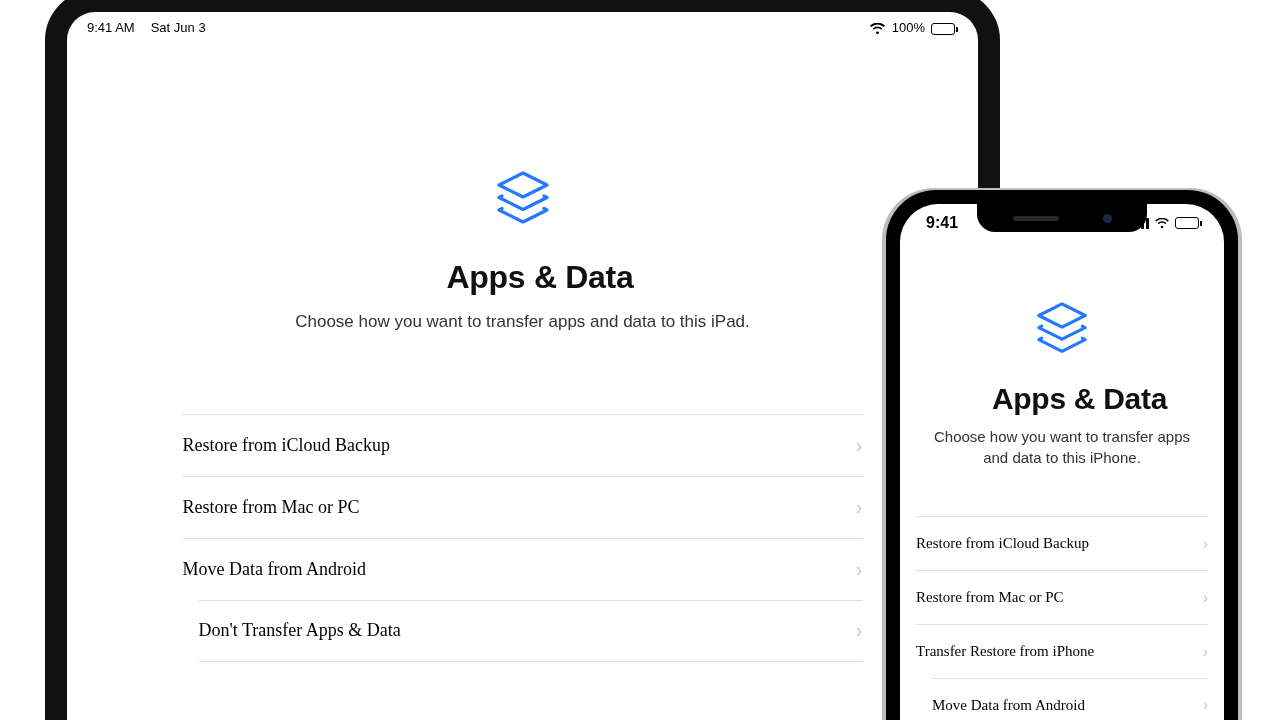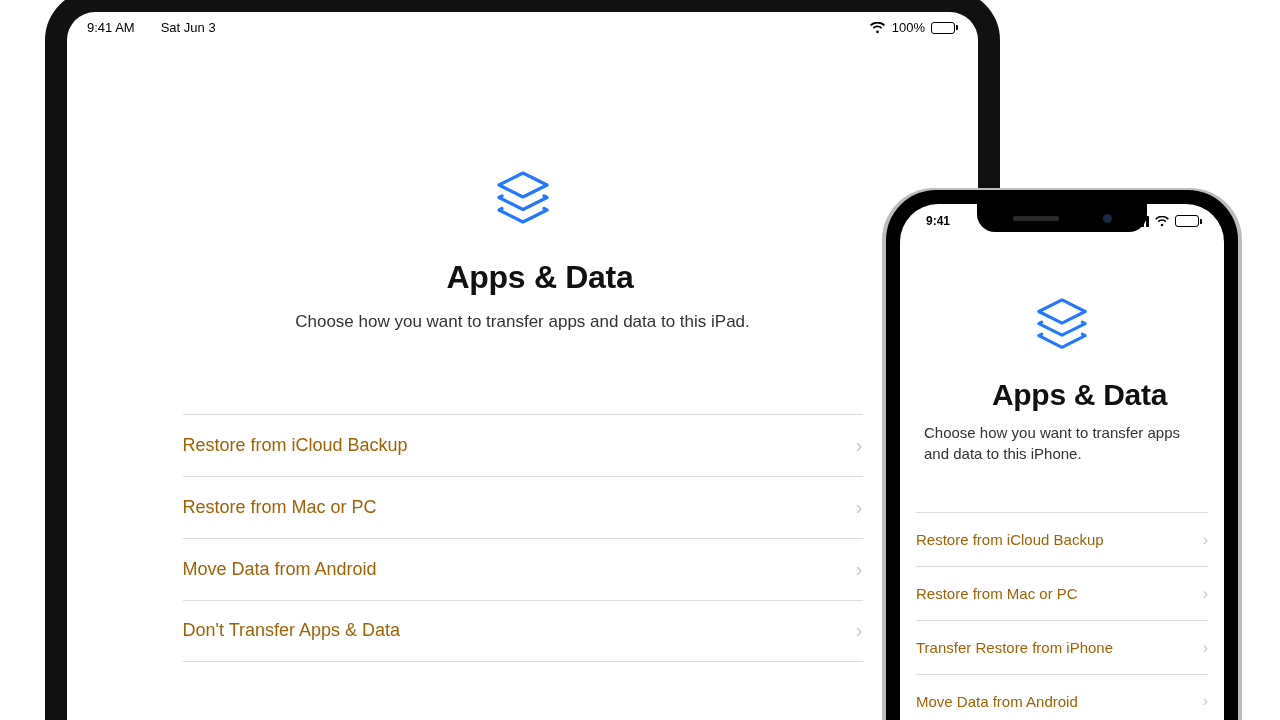--- a/index.html
+++ b/index.html
@@ -34,22 +34,22 @@
     }
     .ipad-statusbar {
       display: flex;
       justify-content: space-between;
       align-items: center;
       padding: 8px 20px 4px 20px;
       font-size: 13px;
       font-weight: 500;
       color: #000;
     }
-    .ipad-statusbar .left { display: flex; gap: 26px; }
-    .ipad-statusbar .right { display: flex; align-items: center; gap: 6px; }
+    .ipad-statusbar .left { display: flex; gap: 16px; }
+    .ipad-statusbar .right { display: flex; align-items: flex-end; gap: 6px; }
 
     .ipad-content {
       display: flex;
       flex-direction: column;
       align-items: center;
       padding-top: 130px;
     }
 
     .icon-stack svg { display: block; }
 
@@ -58,40 +58,41 @@
       font-weight: 700;
       color: #111;
       margin-top: 28px;
       letter-spacing: -0.3px;
       margin-left: 35px;
     }
     .subtitle {
       font-size: 17px;
       color: #333;
       margin-top: 14px;
-      text-align: left;
+      text-align: center;
       line-height: 1.4;
     }
 
     .options {
       margin-top: 80px;
       width: 680px;
     }
     .option-row {
       display: flex;
       justify-content: space-between;
       align-items: center;
       height: 62px;
       border-top: 1px solid #ddd;
       cursor: pointer;
     }
-    .option-row:last-child { border-bottom: 1px solid #ddd; }
+    .option-row:last-child { border-bottom: 1px solid #ddd; margin-left: 16px; }
     .option-label {
       font-size: 18px;
-      color: #a16207;
+      color: #000000;
+      font-family: Liberation Serif, serif;
     }
     .chevron { color: #c7c7cc; font-size: 20px; }
 
     
     .iphone {
       position: absolute;
       right: 42px;
       top: 190px;
       width: 352px;
       height: 640px;
@@ -124,21 +125,21 @@
       align-items: center;
       gap: 44px;
     }
     .speaker { width: 46px; height: 5px; background: #2a2a2a; border-radius: 3px; }
     .camera { width: 9px; height: 9px; background: #1a2a44; border-radius: 50%; }
     .iphone-statusbar {
       display: flex;
       justify-content: space-between;
       align-items: center;
       padding: 10px 22px 0 26px;
-      font-size: 12px;
+      font-size: 16px;
       font-weight: 600;
       color: #000;
       position: relative;
       z-index: 2;
     }
     .iphone-statusbar .right { display: flex; align-items: center; gap: 5px; }
 
     .iphone-content {
       display: flex;
       flex-direction: column;

